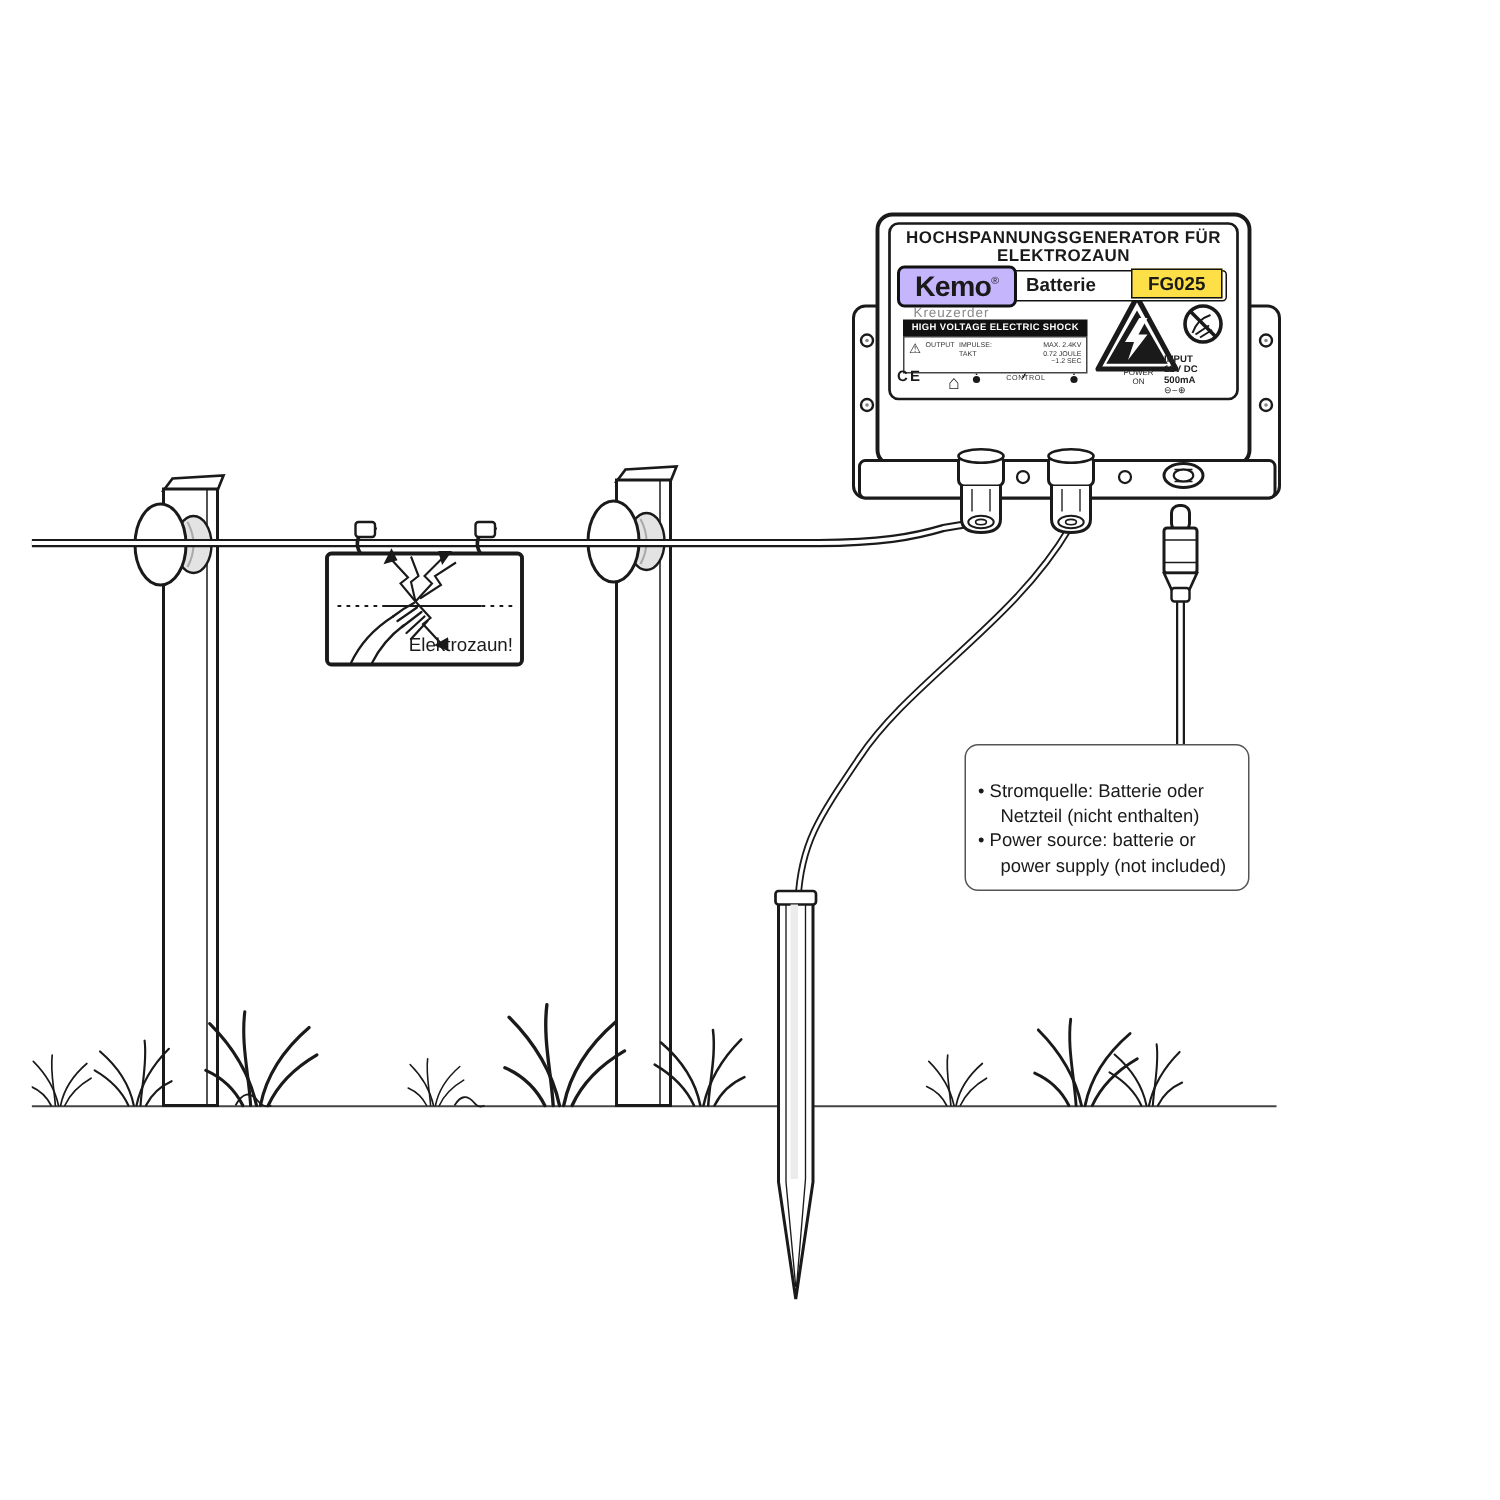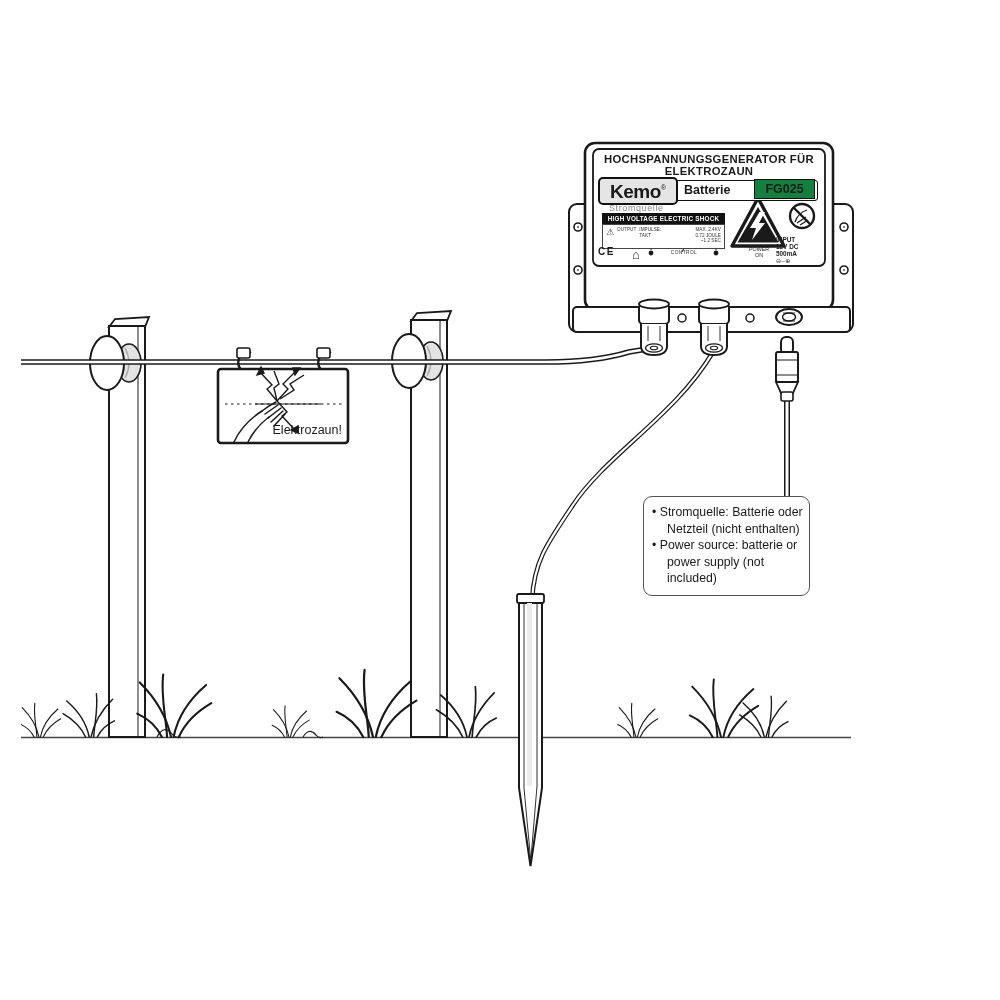--- a/index.html
+++ b/index.html
@@ -4,47 +4,47 @@
 <style>
   html,body{margin:0;padding:0;background:#fff;}
   .canvas{
     position:relative;width:1000px;height:1000px;background:#ffffff;overflow:hidden;
     font-family:"Liberation Sans","DejaVu Sans",sans-serif;color:#1a1a1a;margin-left:21px;
   }
   .art{position:absolute;left:0;top:0;z-index:1;}
   .txt{position:absolute;z-index:3;}
   
   .dev-title{left:573px;width:230px;text-align:center;font-weight:bold;font-size:11.3px;letter-spacing:.3px;white-space:nowrap;}
-  .kemo-box{left:577px;top:177px;width:76px;height:24px;border:2.2px solid #111;border-radius:5px;background:#e5e5e5;z-index:5;
+  .kemo-box{left:577px;top:177px;width:76px;height:24px;border:2.2px solid #111;border-radius:5px;background:#c4b5fd;z-index:5;
             display:flex;align-items:center;justify-content:center;}
   .kemo-word{font-weight:800;font-size:19px;letter-spacing:-.5px;line-height:1;}
   .kemo-reg{font-size:7px;vertical-align:top;position:relative;top:-4px;}
   .logo-bar{left:581px;top:180px;width:214px;height:19px;border:1.6px solid #111;border-radius:3px;background:#fff;z-index:4;}
   .germany{left:663px;top:183px;font-weight:bold;font-size:12.5px;z-index:6;}
-  .fg-box{left:733px;top:179px;width:59px;height:18px;border:1.6px solid #111;background:#15803d;z-index:6;
+  .fg-box{left:733px;top:179px;width:59px;height:18px;border:1.6px solid #111;background:#fde047;z-index:6;
           display:flex;align-items:center;justify-content:center;font-weight:bold;font-size:12.5px;}
   .electronic{left:588px;top:203px;font-size:9px;color:#8a8a8a;letter-spacing:.6px;}
   .banner{left:581px;top:213px;width:123px;height:11px;background:#111;color:#fff;
           font-size:6.3px;font-weight:bold;letter-spacing:.25px;display:flex;align-items:center;justify-content:center;white-space:nowrap;}
   .spec-box{left:581px;top:224px;width:123px;height:25px;border:1px solid #444;background:#fff;
             display:flex;align-items:flex-start;gap:3px;padding:2px 3px;box-sizing:border-box;}
   .spec-tri{font-size:9px;line-height:10px;}
   .spec-col{font-size:4.7px;line-height:5.6px;color:#333;white-space:nowrap;}
   .spec-col.r{text-align:right;margin-left:auto;}
   .ce{left:577px;top:246px;font-size:10px;font-weight:600;letter-spacing:1.5px;}
   .house{left:611px;top:247px;font-size:13px;}
   .control{left:642px;top:250px;width:42px;text-align:center;font-size:4.8px;letter-spacing:.4px;color:#333;}
   .poweron{left:722px;top:246px;width:32px;text-align:center;font-size:5.3px;line-height:6px;color:#222;}
   .inputblk{left:755px;top:236px;font-size:6.4px;font-weight:bold;line-height:7.2px;color:#222;white-space:nowrap;}
   .polarity{font-weight:normal;font-size:6px;letter-spacing:.5px;}
   
   .sign-label{left:233px;top:423px;width:88px;text-align:right;font-weight:normal;font-size:12.5px;}
   
-  .note-box{left:622px;top:496px;width:167px;border:1.5px solid #555;border-radius:9px;background:#fff;
-            padding:7px 6px 8px 8px;box-sizing:border-box;font-size:12.3px;line-height:16.5px;}
+  .note-box{left:622px;top:496px;width:190px;border:1.5px solid #555;border-radius:9px;background:#fff;
+            padding:22px 6px 8px 8px;box-sizing:border-box;font-size:12.3px;line-height:16.5px;}
   .note-box .ind{padding-left:15px;}
   .ground-note{left:536px;top:747px;font-size:12.3px;line-height:22px;}
 </style>
 </head>
 <body>
 
 <div class="canvas">
 
   <svg class="art" width="1000" height="1000" viewBox="0 0 1000 1000" xmlns="http://www.w3.org/2000/svg" xmlns:xlink="http://www.w3.org/1999/xlink">
     <defs>
@@ -228,21 +228,21 @@
   <div class="txt dev-title" style="top:153px">HOCHSPANNUNGSGENERATOR FÜR</div>
   <div class="txt dev-title" style="top:165px">ELEKTROZAUN</div>
 
   <div class="txt logo-bar"></div>
   <div class="txt kemo-box">
     <span class="kemo-word">Kemo</span>
       <span class="kemo-reg">®</span>
   </div>
   <div class="txt germany">Batterie</div>
   <div class="txt fg-box">FG025</div>
-  <div class="txt electronic">Stromquelle</div>
+  <div class="txt electronic">Kreuzerder</div>
 
   <div class="txt banner">HIGH VOLTAGE ELECTRIC SHOCK</div>
   <div class="txt spec-box">
     <span class="spec-tri">⚠</span>
     <span class="spec-col">OUTPUT</span>
     <span class="spec-col">
       <div>IMPULSE:</div>
       <div>TAKT</div>
     </span>
     <span class="spec-col r">

